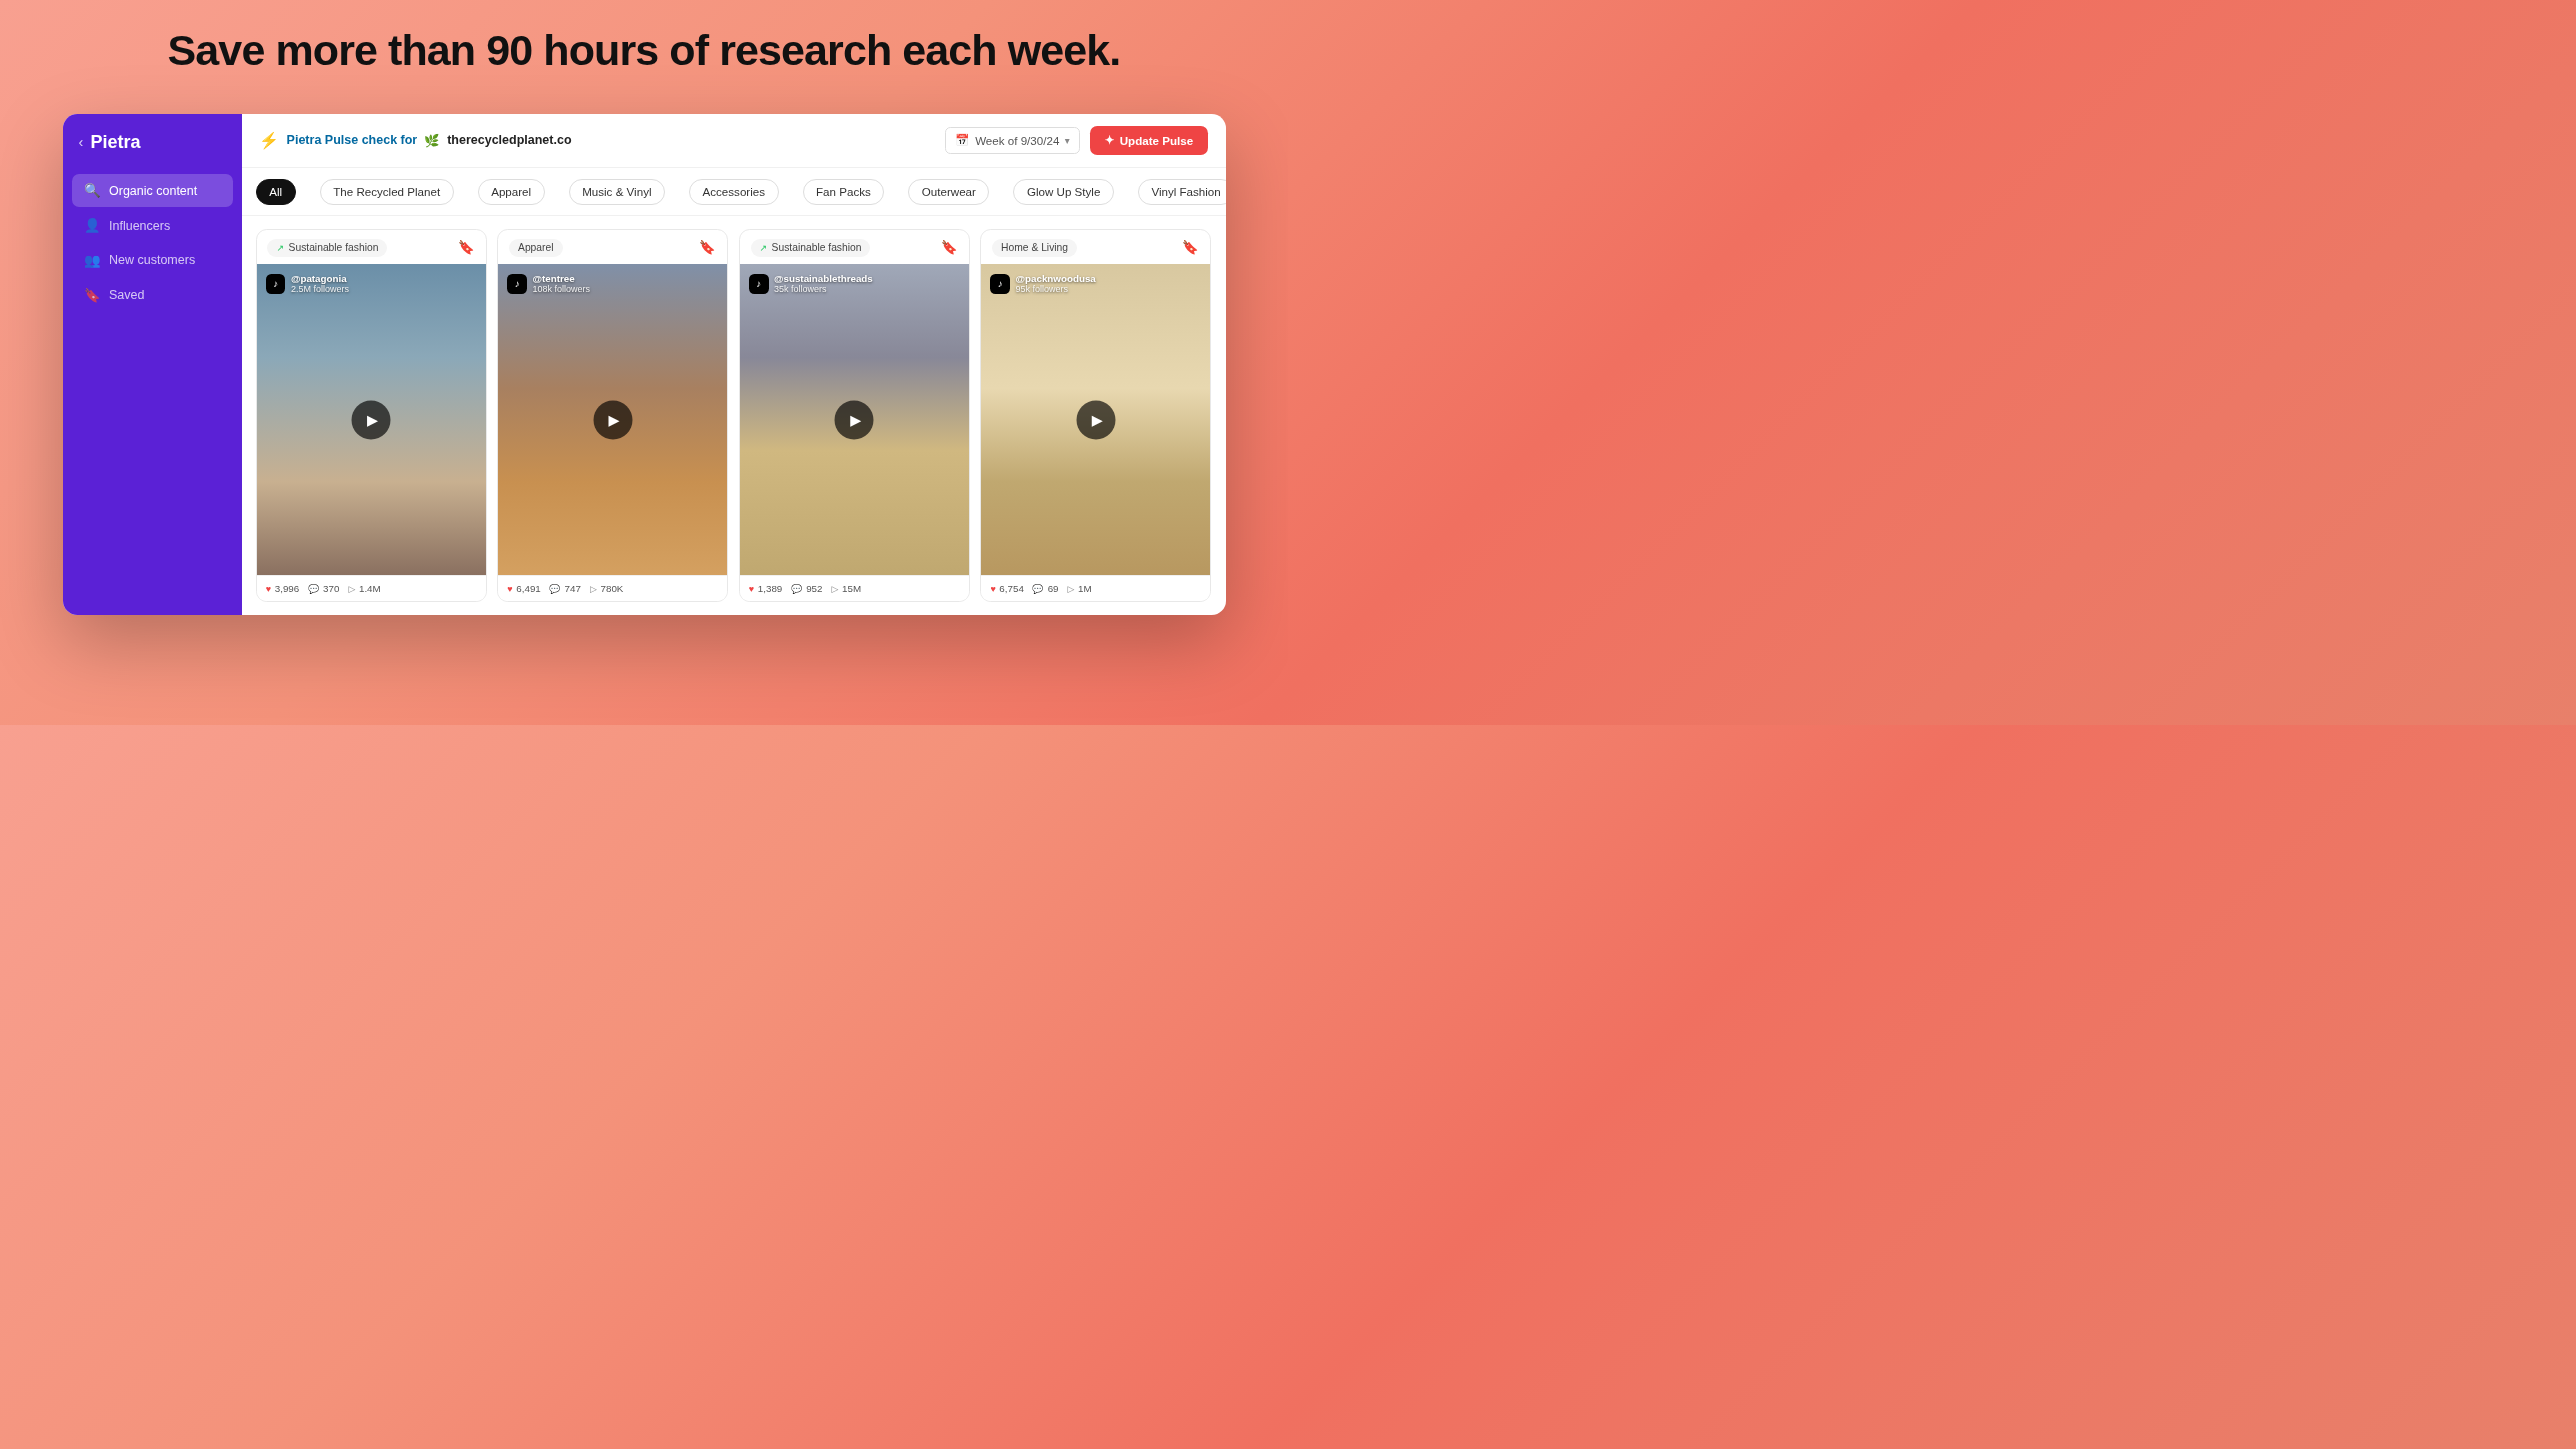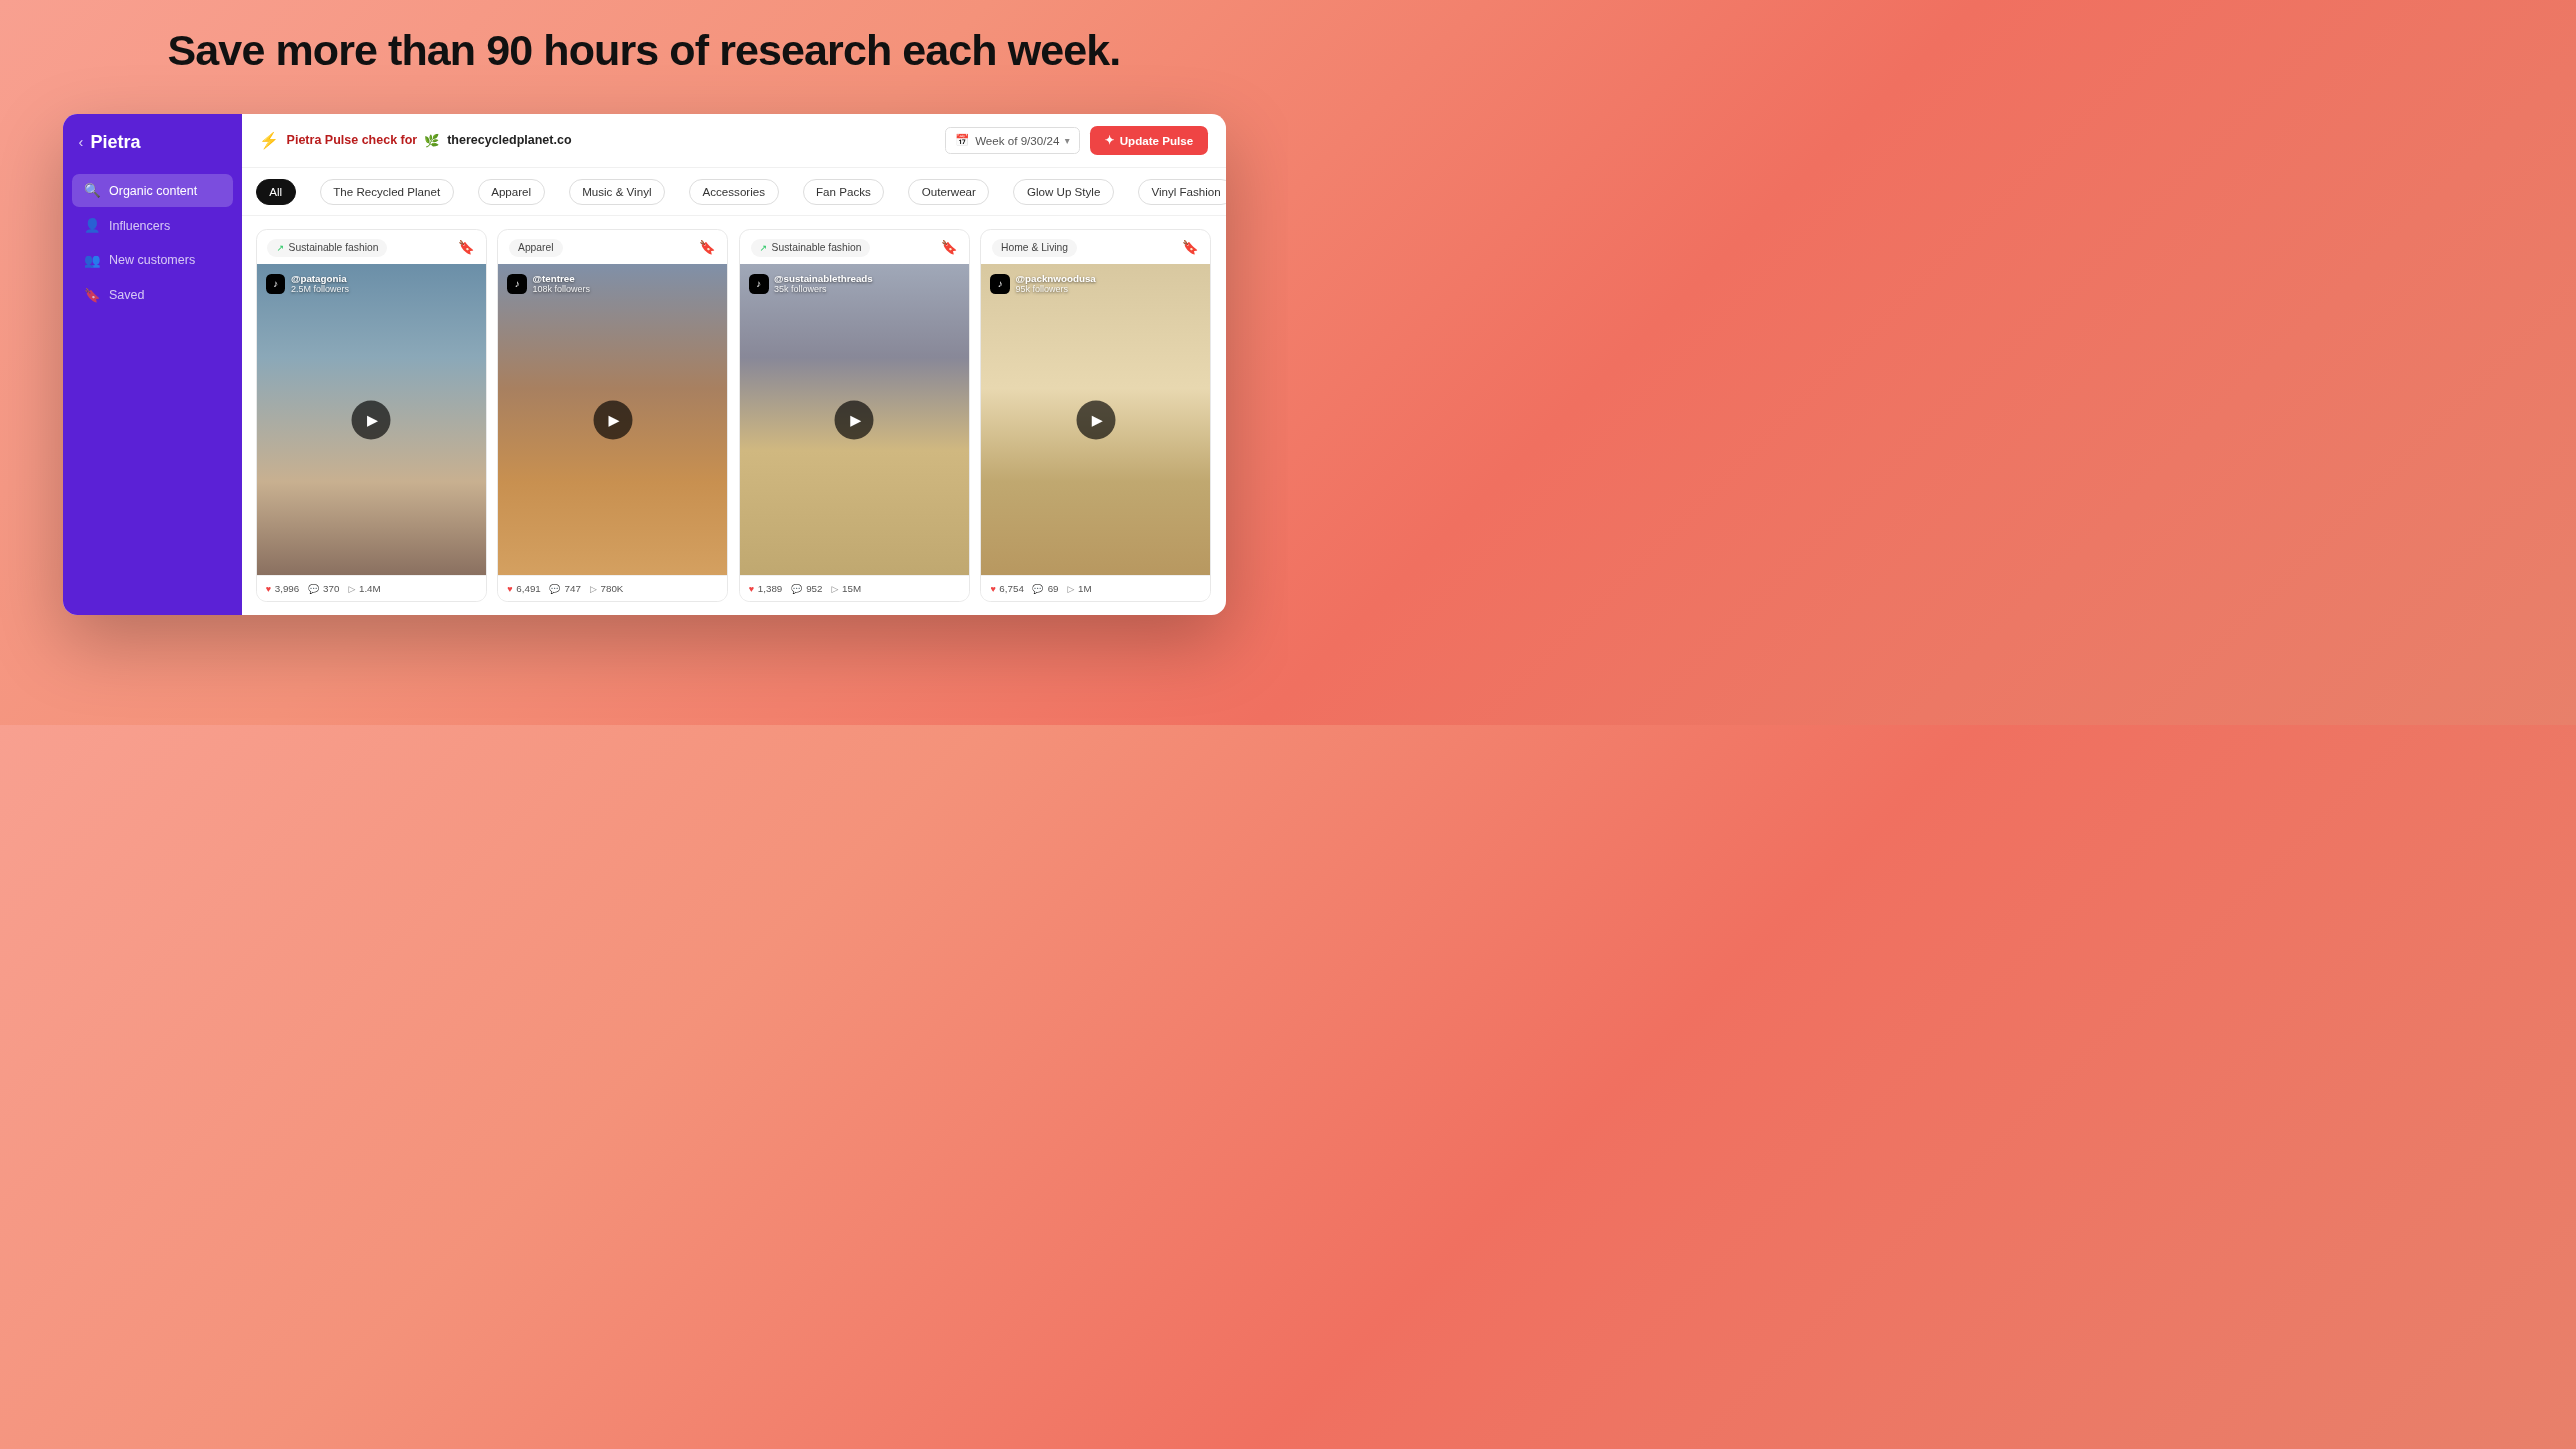--- a/index.html
+++ b/index.html
@@ -132,21 +132,21 @@
       gap: 7.2px;
     }
 
     .pulse-logo {
       font-size: 16px;
     }
 
     .pulse-text {
       font-size: 12.5px;
       font-weight: 600;
-      color: #b91c1c;
+      color: #0369a1;
     }
 
     .pulse-domain-icon {
       font-size: 12.5px;
     }
 
     .pulse-domain {
       font-size: 12.5px;
       font-weight: 600;
       color: #222;

